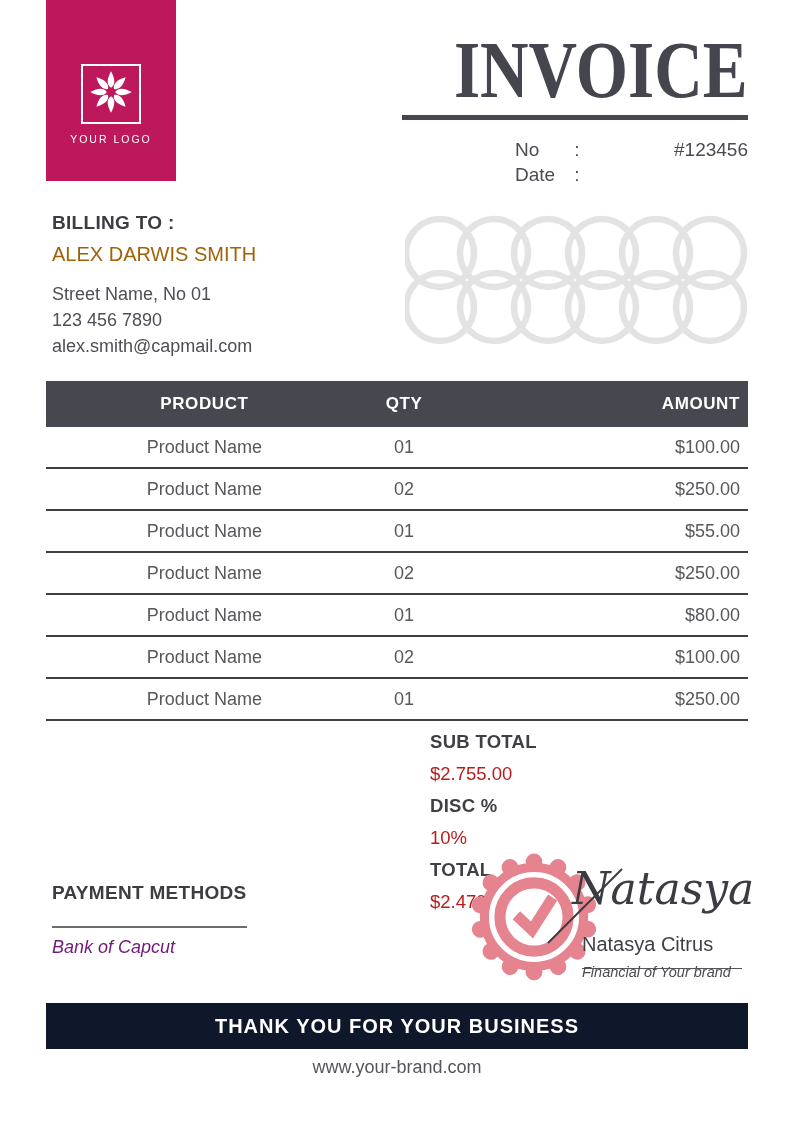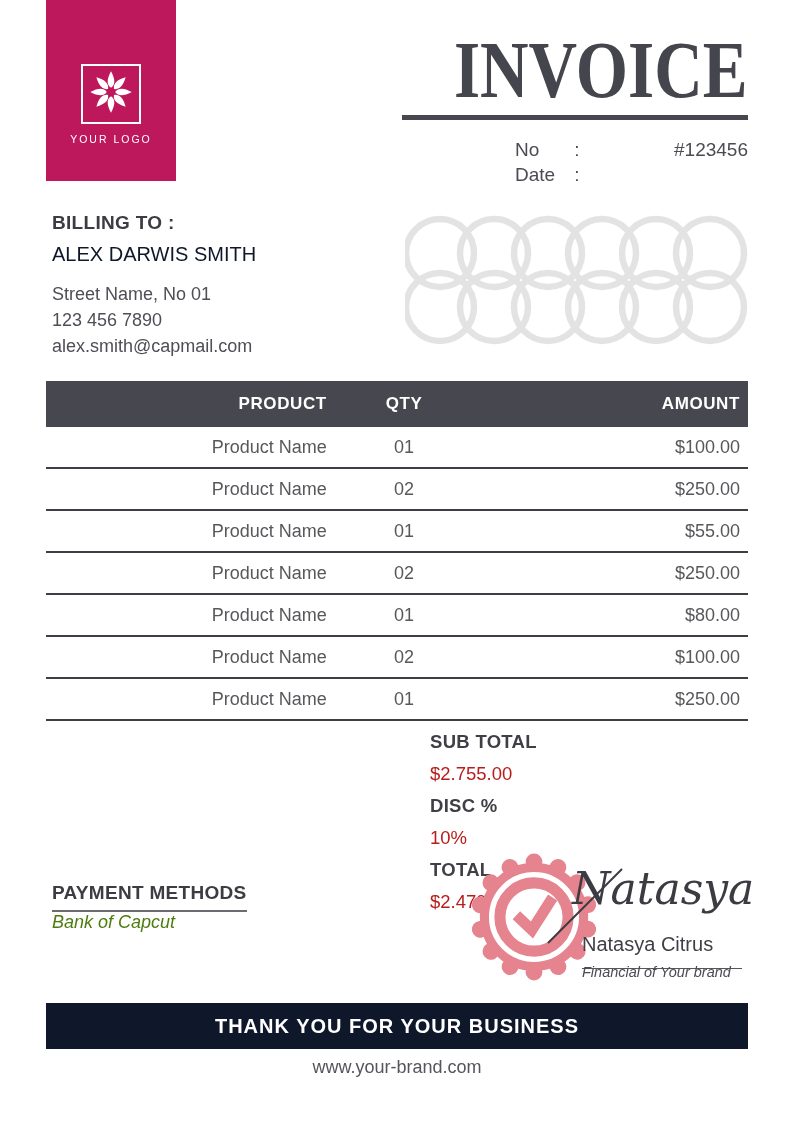--- a/index.html
+++ b/index.html
@@ -51,57 +51,57 @@
     font-size: 19px; color: #4b4b53;
   }
   .meta-row { display: flex; line-height: 25px; }
   .meta-label { width: 52px; text-align: left; }
   .meta-sep { width: 20px; text-align: center; }
   .meta-value { flex: 1; text-align: right; }
 
   
   .billing { position: absolute; left: 52px; top: 212px; color: #4e4e56; }
   .billing-heading { font-size: 19px; font-weight: 700; color: #3c3c43; letter-spacing: 0.3px; }
-  .billing-name { font-size: 20px; margin-top: 9px; color: #0f172a; }
+  .billing-name { font-size: 20px; margin-top: 9px; color: #a16207; }
   .billing-lines { margin-top: 15px; font-size: 18px; line-height: 26px; color: #4e4e56; }
 
   
   .circles { position: absolute; left: 405px; top: 215px; }
 
   
   .items-table { position: absolute; left: 46px; top: 381px; width: 702px; }
   .thead {
     display: grid; grid-template-columns: 40% 22% 38%;
     background: #47474f; color: #ffffff;
     height: 46px; align-items: center;
     font-size: 17px; font-weight: 700; letter-spacing: 0.6px;
   }
   .trow {
     display: grid; grid-template-columns: 40% 22% 38%;
     height: 42px; align-items: center;
     font-size: 18px; color: #58585c;
     border-bottom: 2px solid #3e3e45;
   }
-  .c-product { padding-left: 36px; text-align: right; }
+  .c-product { padding-left: 36px; text-align: center; }
   .c-qty { text-align: center; }
   .c-amount { padding-right: 8px; text-align: right; }
 
   
   .totals { position: absolute; left: 430px; top: 726px; width: 295px; font-size: 18.5px; }
   .total-row { display: flex; justify-content: space-between; line-height: 32px; flex-direction: column; }
   .total-label { font-weight: 700; color: #3f3f46; letter-spacing: 0.3px; }
   .total-value { color: #b91c1c; }
 
   
   .payment { position: absolute; left: 52px; top: 882px; }
   .payment-heading {
     display: inline-block; font-size: 19px; font-weight: 700; color: #3c3c43;
-    letter-spacing: 0.3px; padding-bottom: 6px; border-bottom: 2px solid #6b6b70;
-  }
-  .payment-bank { font-size: 18px; font-style: italic; color: #4d7c0f; }
+    letter-spacing: 0.3px; padding-bottom: 22px; border-bottom: 2px solid #6b6b70;
+  }
+  .payment-bank { margin-top: 9px; font-size: 18px; font-style: italic; color: #701a75; }
   .payment-account { margin-top: 3px; font-size: 18px; color: #4e4e56; letter-spacing: 0.5px; }
 
   
   .sig-block { position: absolute; left: 470px; top: 845px; width: 285px; height: 150px; }
   .stamp { position: absolute; left: 0; top: 8px; }
   .sig-stroke { position: absolute; left: 0; top: 0; pointer-events: none; }
   .sig-script {
     position: absolute; left: 102px; top: 18px;
     font-family: "DejaVu Serif", serif; font-style: italic;
     font-size: 44px; color: #3b3b42; white-space: nowrap;

